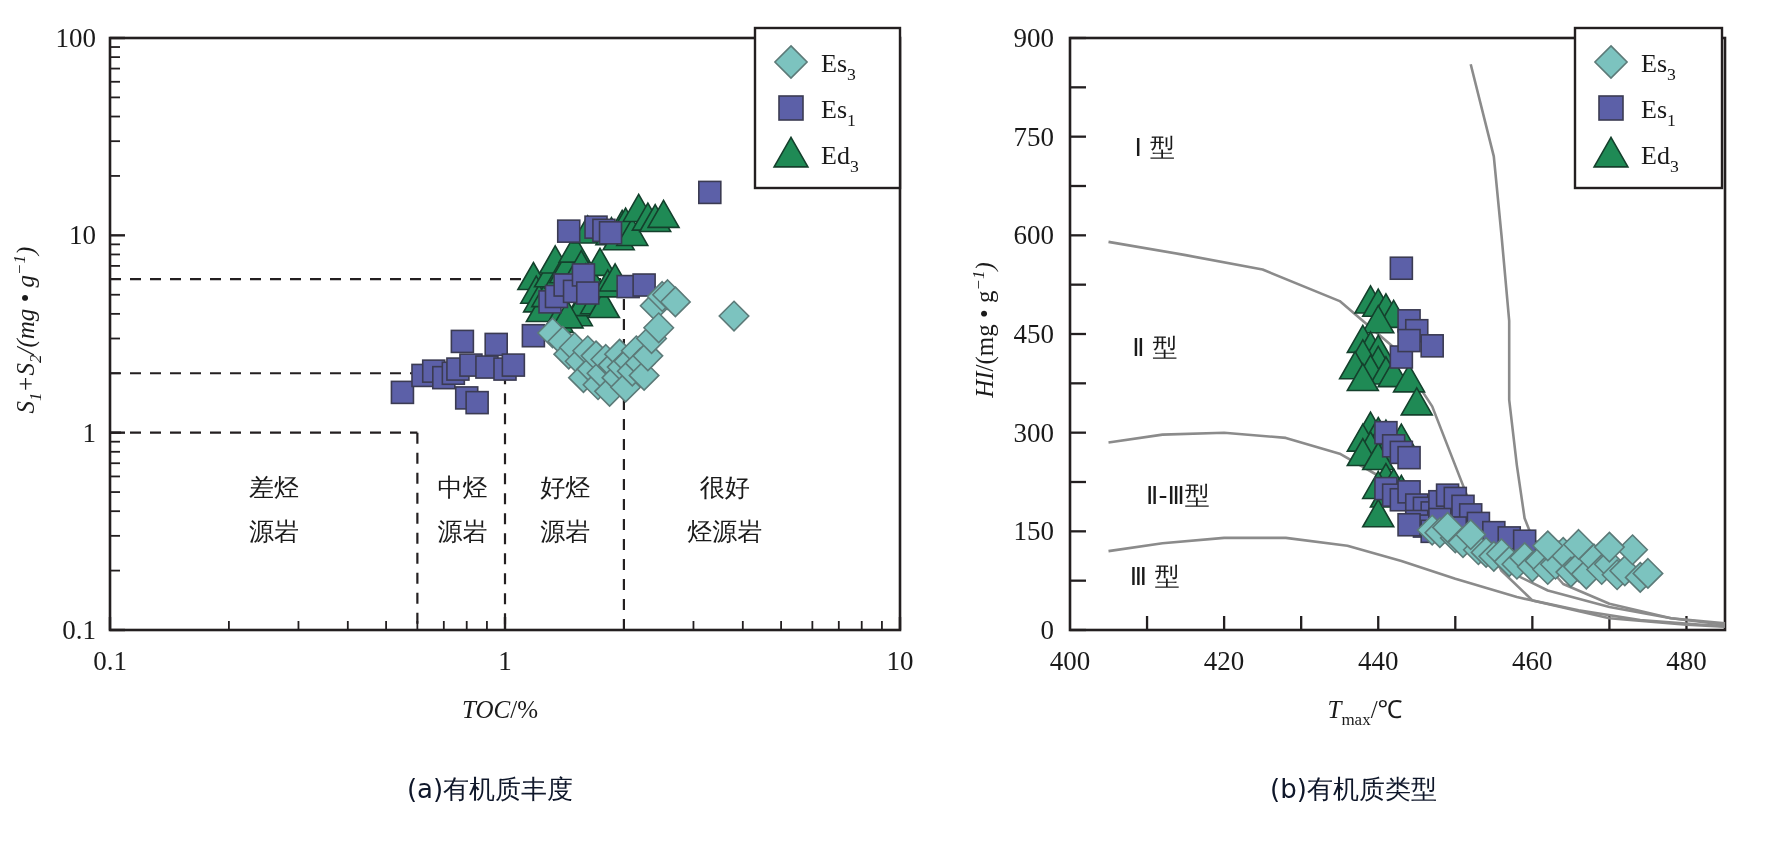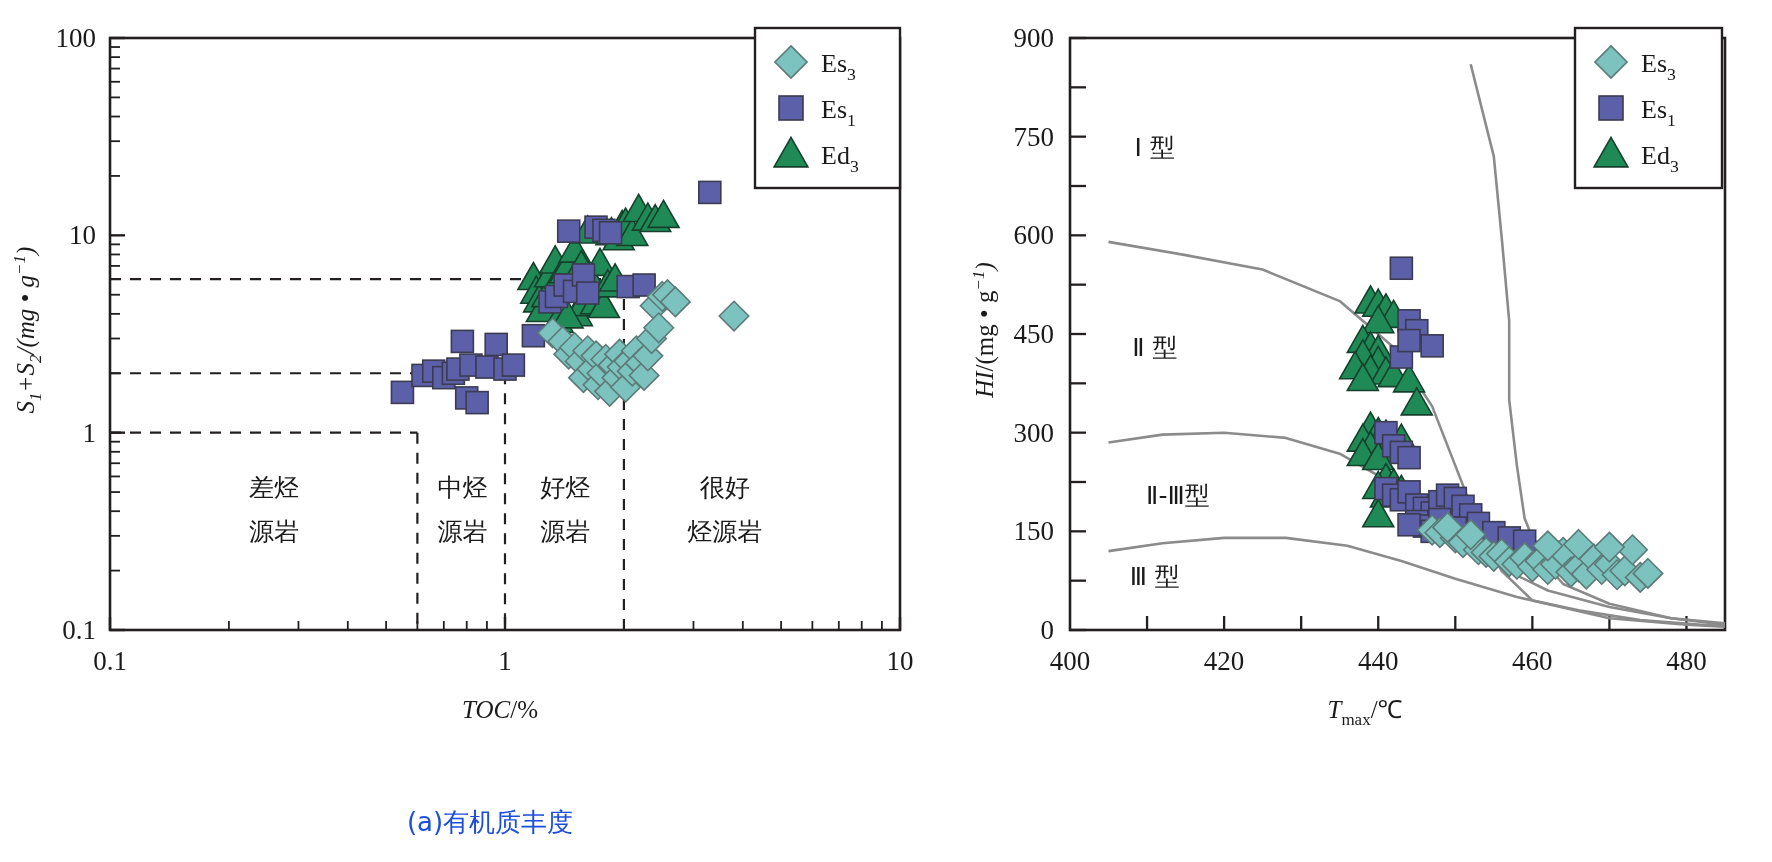--- a/index.html
+++ b/index.html
@@ -5,21 +5,21 @@
   html,body{margin:0;padding:0;background:#ffffff;}
   body{width:1772px;height:862px;font-family:"Liberation Serif",serif;color:#1a1a1a;}
   #root{position:relative;width:1772px;height:862px;overflow:hidden;background:#fff;}
   .panel{position:absolute;top:0;}
   svg{display:block;overflow:visible;}
   text{font-family:"Liberation Serif",serif;fill:#1a1a1a;}
   .ticklbl{font-size:27px;}
   .axlbl{font-size:25px;font-style:italic;}
   .zonelbl{font-size:25px;font-family:"DejaVu Sans",sans-serif;}
   .leglbl{font-size:26px;}
-  .caption{position:absolute;font-size:26px;font-family:"DejaVu Sans",sans-serif;color:#1d4ed8;white-space:nowrap;margin-top:33px;}
+  .caption{position:absolute;font-size:26px;font-family:"DejaVu Sans",sans-serif;color:#0f172a;white-space:nowrap;}
   .sub{font-size:0.68em;}
   .sup{font-size:0.68em;}
 </style>
 </head>
 <body>
 
 <div id="root">
 
   <div class="panel" id="panel-a" style="left:0;">
     <svg width="980" height="800" viewBox="0 0 980 800">
@@ -378,15 +378,16 @@
           <polygon points="676,137.44 692.8912,166.9168 659.1088,166.9168" fill="#1f8a55" stroke="#14402c" stroke-width="1.6"></polygon>
           <text x="706" y="164" class="leglbl"><tspan>Ed</tspan><tspan dy="8" class="sub">3</tspan></text>
         </g>
       <text class="axlbl" x="58" y="330" transform="rotate(-90 58 330)" text-anchor="middle">
         <tspan font-style="italic">HI</tspan><tspan font-style="normal">/(mg • g</tspan><tspan class="sup" dy="-9">−1</tspan><tspan dy="9">)</tspan>
       </text>
       <text class="axlbl" x="430" y="718" text-anchor="middle">
         <tspan font-style="italic">T</tspan><tspan class="sub" dy="7" font-style="normal">max</tspan><tspan dy="-7" font-style="normal">/℃</tspan>
       </text>
     </svg>
+    <div class="caption" style="left:0;width:837px;text-align:center;top:772px;">(b)有机质类型</div>
   </div>
 
 </div>
 
 </body></html>

